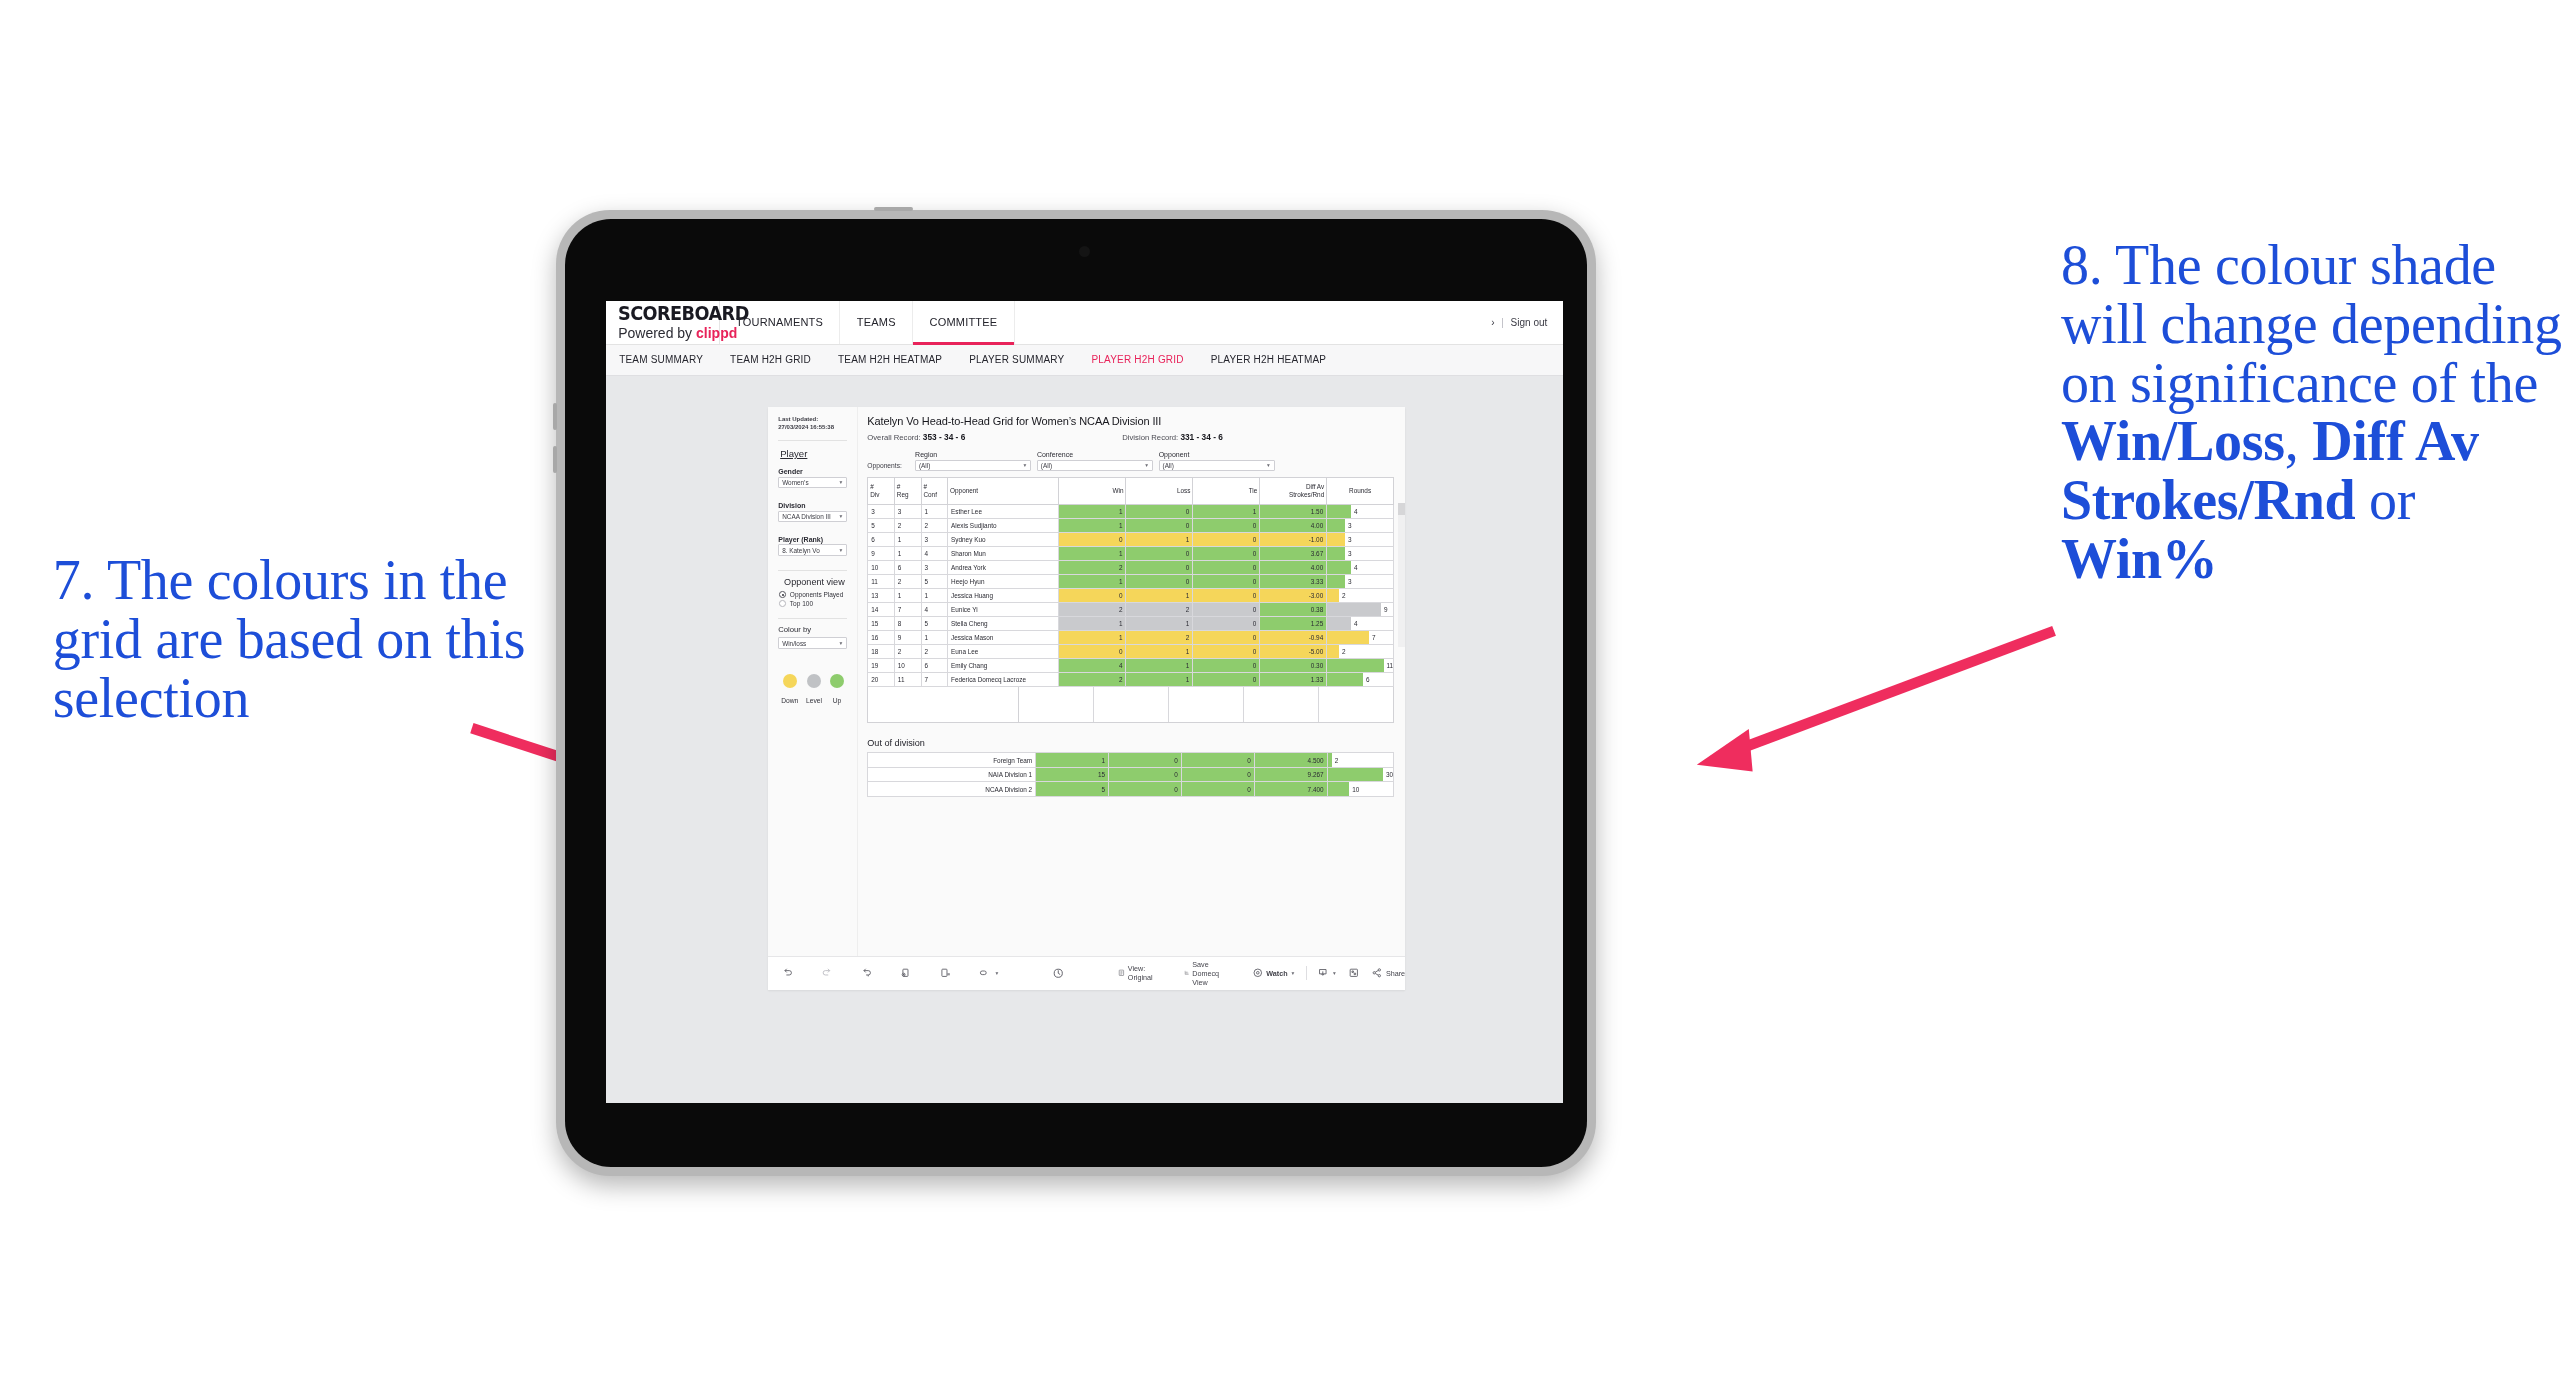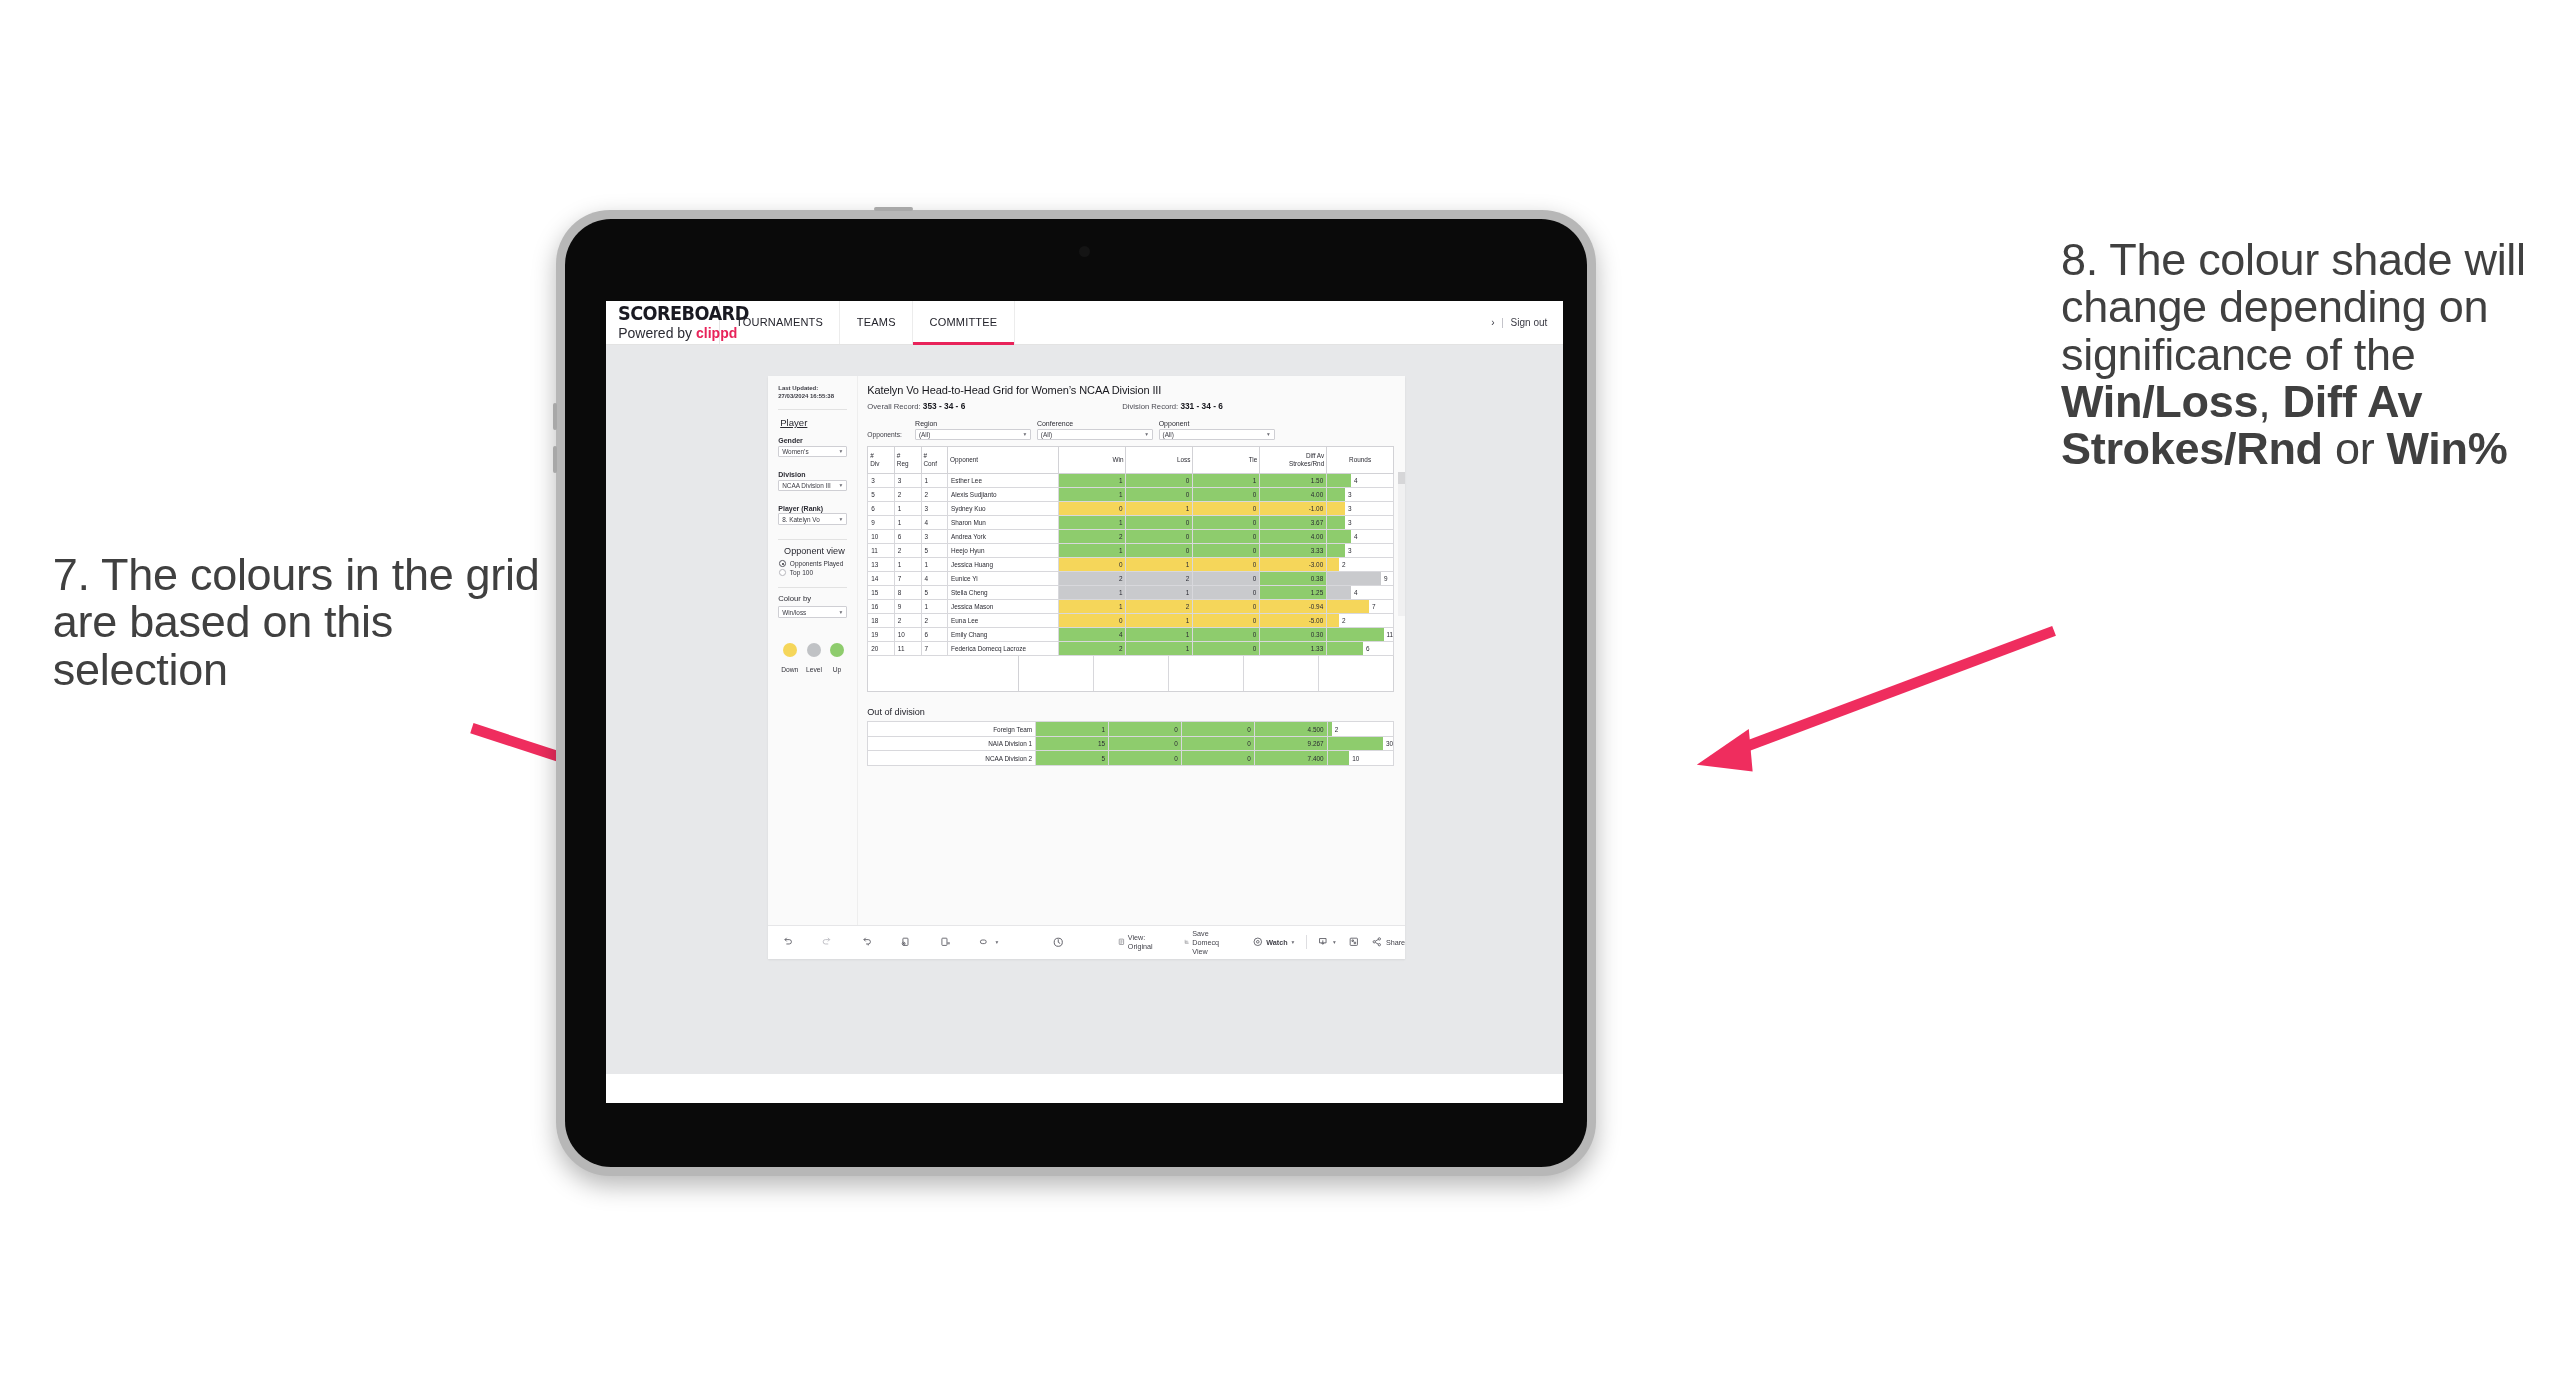--- a/index.html
+++ b/index.html
@@ -1,21 +1,21 @@
 <!DOCTYPE html>
 <html><head>
 <meta charset="utf-8">
 <style>
   html,body{margin:0;padding:0;background:#ffffff;}
   body{width:2576px;height:1386px;position:relative;overflow:hidden;
        font-family:"Liberation Sans",sans-serif;}
 
   
-  .annot{position:absolute;color:#404040;font-family:Liberation Sans, sans-serif;
-         font-size:45px;line-height:1.05;font-weight:400;letter-spacing:-0.3px;}
+  .annot{position:absolute;color:#1d4ed8;font-family:Liberation Serif, serif;
+         font-size:56px;line-height:1.05;font-weight:400;letter-spacing:-0.3px;}
   #annot-left{left:4.8px;top:551px;width:520px;margin-left:48px;}
   #annot-right{left:2061px;top:236px;width:510px;}
   .annot b{font-weight:700;}
 
   .arrow-svg{position:absolute;left:0;top:0;width:2576px;height:1386px;
              pointer-events:none;}
 
   
   #tablet{position:absolute;left:556px;top:210px;width:1040px;height:966px;
           background:#b7b7b7;border-radius:54px;
@@ -170,20 +170,28 @@
           <div class="topnav-item">TEAMS</div>
           <div class="topnav-item active">COMMITTEE</div>
         </div>
         <div id="header-right">
           <span>›</span>
           <span class="sep">|</span>
           <span>Sign out</span>
         </div>
       </div>
 
+      <div id="subnav">
+        <div class="subnav-item">TEAM SUMMARY</div>
+        <div class="subnav-item">TEAM H2H GRID</div>
+        <div class="subnav-item">TEAM H2H HEATMAP</div>
+        <div class="subnav-item">PLAYER SUMMARY</div>
+        <div class="subnav-item active">PLAYER H2H GRID</div>
+        <div class="subnav-item">PLAYER H2H HEATMAP</div>
+      </div>
 
       <div id="canvas">
         <div id="viz">
           <div id="viz-body">
 
             <div id="side">
               <div id="last-upd">Last Updated: 27/03/2024 16:55:38</div>
               <div class="hr"></div>
               <div class="side-h">Player</div>
 

